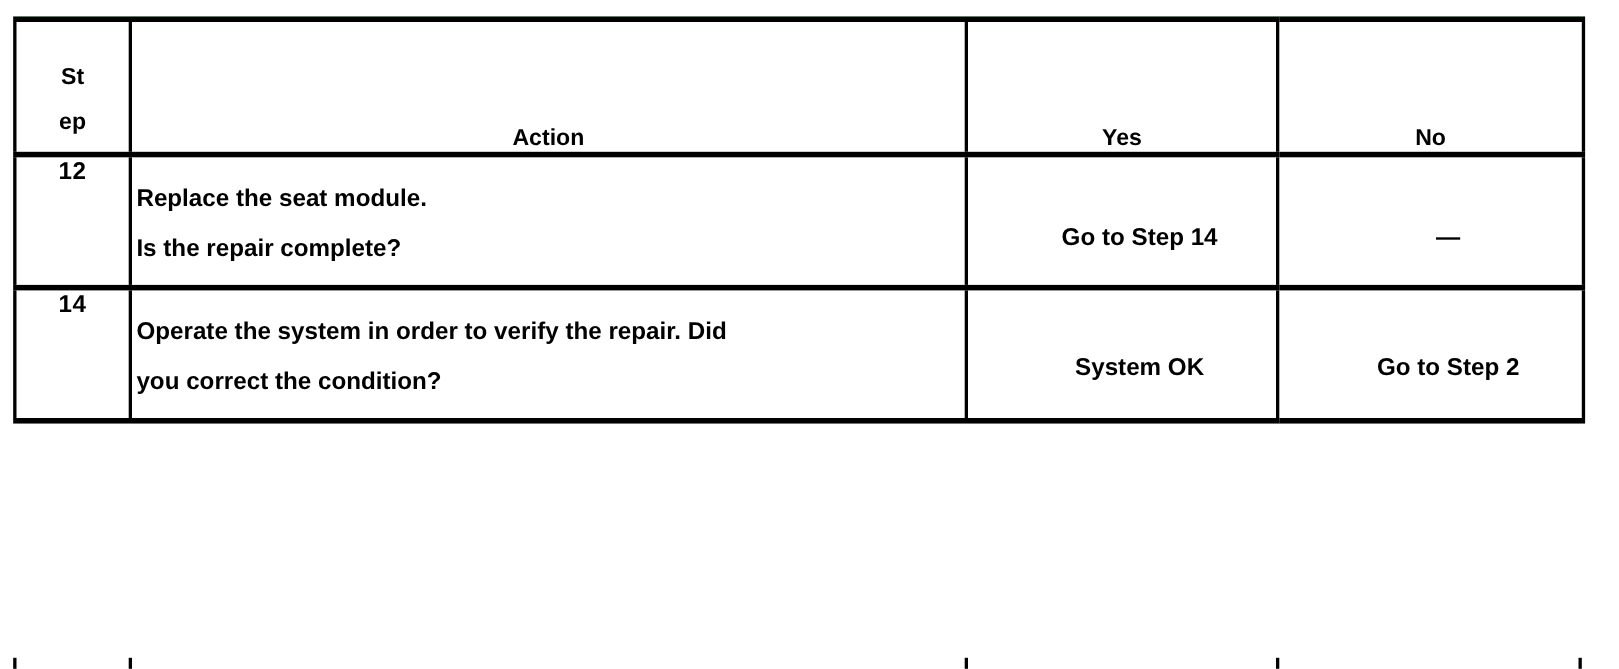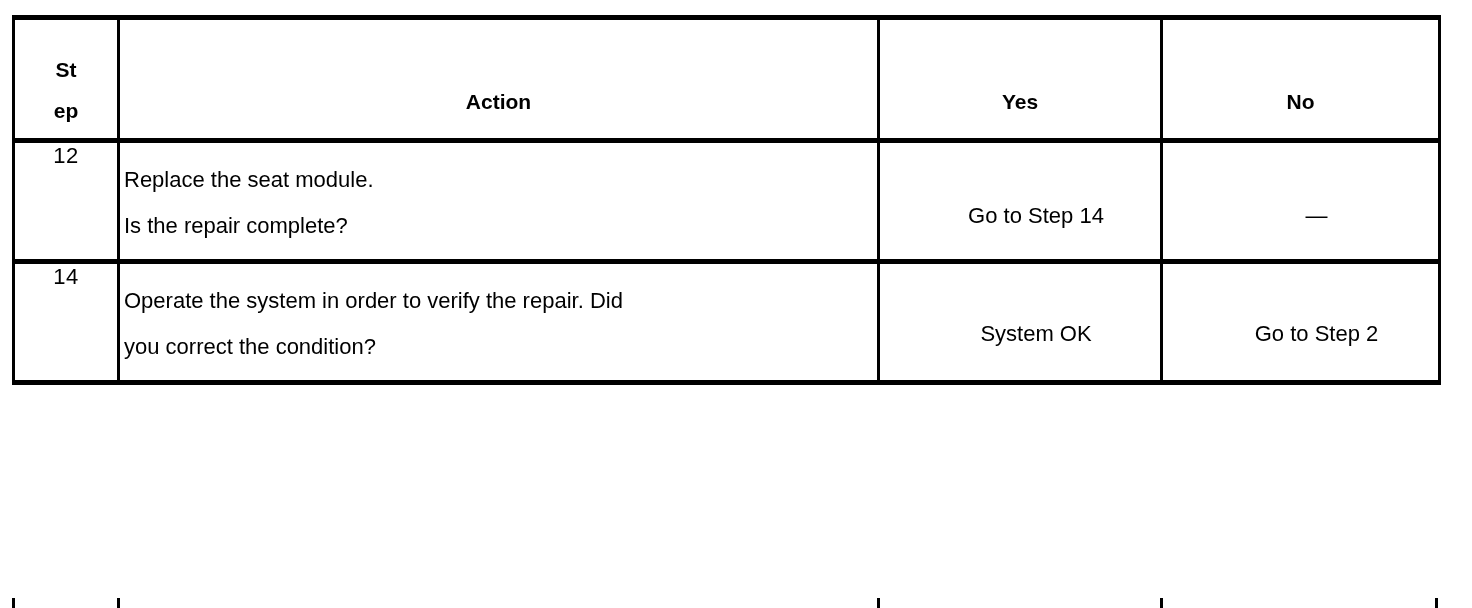--- a/index.html
+++ b/index.html
@@ -74,28 +74,28 @@
     align-items: center;
     padding-bottom: 7px;
     box-sizing: border-box;
   }
   .hdr-step .hdr-line {
     line-height: 41px;
   }
   .hdr-action,
   .hdr-yes,
   .hdr-no {
-    padding-bottom: 24px;
+    padding-bottom: 0;
     align-items: center;
   }
 
   
   tbody td {
     font-size: 22px;
-    font-weight: normal;
+    font-weight: bold;
   }
 
   .step-cell {
     text-align: center;
     vertical-align: middle;
   }
   .step-num {
     display: block;
     font-size: 22px;
     letter-spacing: 0.5px;

